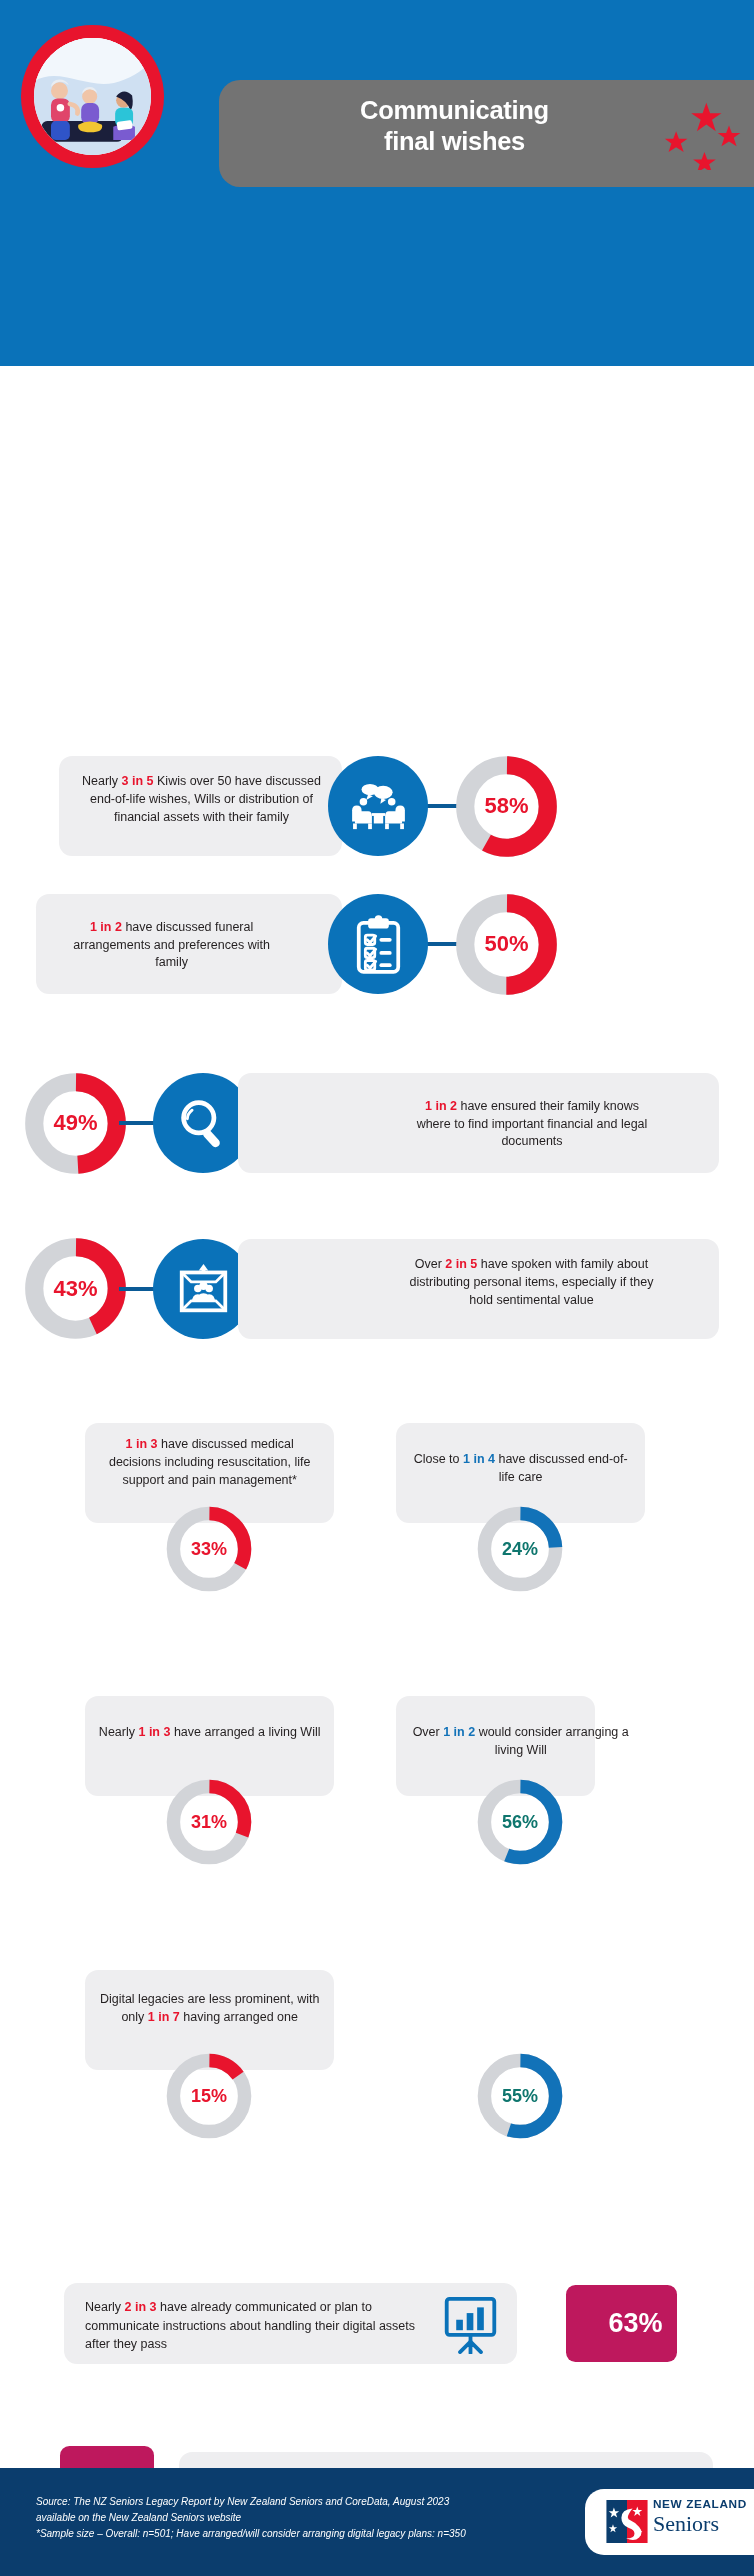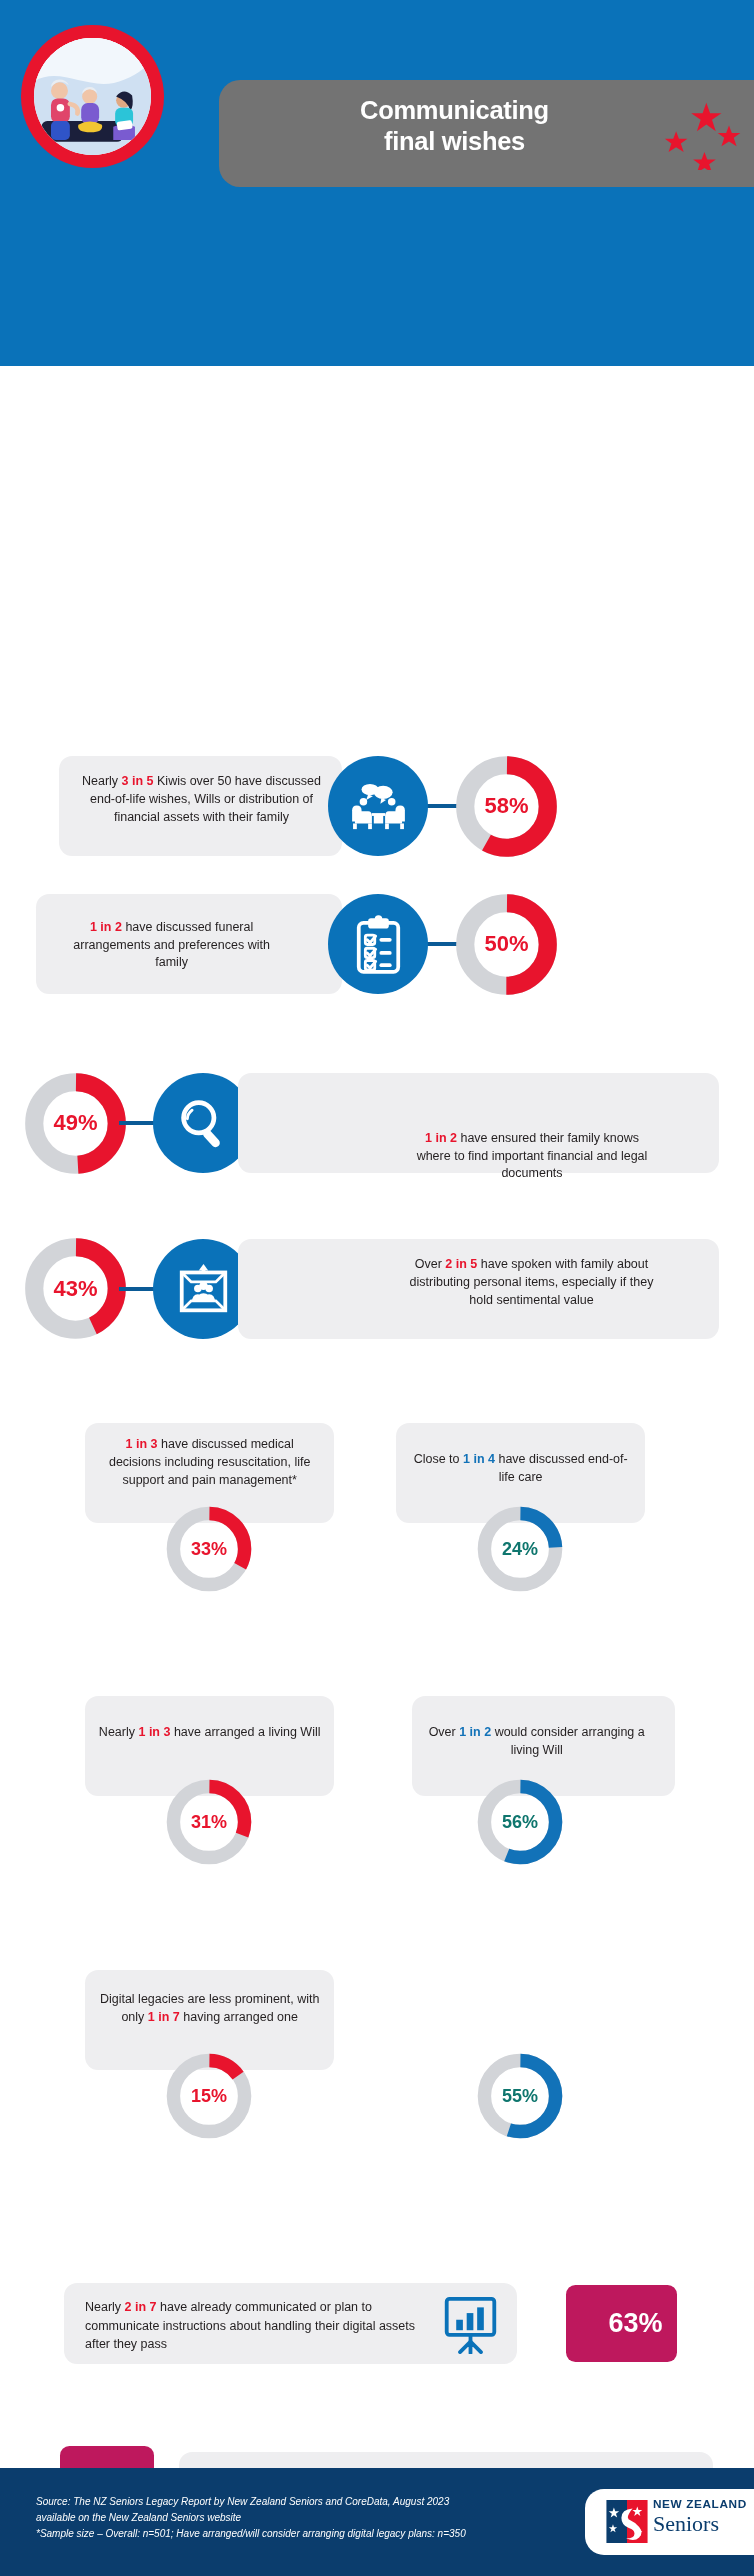--- a/index.html
+++ b/index.html
@@ -273,21 +273,21 @@
     </div>
     <div class="connector" style="left:119px;top:59px;width:55px;"></div>
     <div class="icon-circle" style="left:153px;top:11.3px;width:100px;height:100px;">
       <svg width="55" height="55" viewBox="0 0 58 58">
         <circle cx="24" cy="23" r="16" fill="none" stroke="#fff" stroke-width="5"></circle>
         <path d="M17 15 q-5 4 -5 9" stroke="#fff" stroke-width="3" fill="none" stroke-linecap="round"></path>
         <rect x="33" y="34" width="9" height="22" rx="4.5" fill="#fff" transform="rotate(-42 37 45)"></rect>
       </svg>
     </div>
     <div class="card" style="position:absolute;left:238px;top:11.3px;width:481px;height:100px;">
-      <div class="txt" style="position:absolute;left:176px;top:24.5px;width:236px;text-align:center;margin-top:32px;"><b class="red">1 in 2</b> have ensured their family knows where to find important financial and legal documents</div>
+      <div class="txt" style="position:absolute;left:176px;top:24.5px;width:236px;text-align:center;"><b class="red">1 in 2</b> have ensured their family knows where to find important financial and legal documents</div>
     </div>
   </div>
 
   <div style="position:absolute;left:0;top:857px;width:755px;height:132px;">
     <div class="donut" style="left:21px;top:11.3px;width:109px;height:109px;">
       <svg width="109" height="109" viewBox="0 0 42 42">
         <circle cx="21" cy="21" r="15.9" fill="none" stroke="#d2d4d8" stroke-width="7"></circle>
         <circle cx="21" cy="21" r="15.9" fill="none" stroke="#e8142d" stroke-width="7" stroke-dasharray="43 57" stroke-dashoffset="25"></circle>
       </svg>
       <div class="pct red">43%</div>
@@ -346,21 +346,21 @@
     <div class="donut gdonut" style="left:77px;top:79px;width:94px;height:94px;">
       <svg width="94" height="94" viewBox="0 0 42 42">
         <circle cx="21" cy="21" r="15.9" fill="none" stroke="#d2d4d8" stroke-width="6"></circle>
         <circle cx="21" cy="21" r="15.9" fill="none" stroke="#e8142d" stroke-width="6" stroke-dasharray="31 69" stroke-dashoffset="25"></circle>
       </svg>
       <div class="pct red">31%</div>
     </div>
   </div>
 
   <div style="position:absolute;left:396px;top:1330px;width:249px;height:160px;">
-    <div class="card" style="position:absolute;left:16px;top:0;width:263px;height:100px;">
+    <div class="card" style="position:absolute;left:0;top:0;width:199px;height:100px;">
       <div class="txt" style="position:absolute;left:13.2px;top:28px;width:223px;text-align:center;">Over <b class="blue">1 in 2</b> would consider arranging a living Will</div>
     </div>
     <div class="donut gdonut" style="left:77px;top:79px;width:94px;height:94px;">
       <svg width="94" height="94" viewBox="0 0 42 42">
         <circle cx="21" cy="21" r="15.9" fill="none" stroke="#d2d4d8" stroke-width="6"></circle>
         <circle cx="21" cy="21" r="15.9" fill="none" stroke="#1272b8" stroke-width="6" stroke-dasharray="56 44" stroke-dashoffset="25"></circle>
       </svg>
       <div class="pct blue">56%</div>
     </div>
   </div>
@@ -383,21 +383,21 @@
       <svg width="94" height="94" viewBox="0 0 42 42">
         <circle cx="21" cy="21" r="15.9" fill="none" stroke="#d2d4d8" stroke-width="6"></circle>
         <circle cx="21" cy="21" r="15.9" fill="none" stroke="#1272b8" stroke-width="6" stroke-dasharray="55 45" stroke-dashoffset="25"></circle>
       </svg>
       <div class="pct blue">55%</div>
     </div>
   </div>
 
   <div style="position:absolute;left:0;top:1906px;width:755px;height:104px;">
     <div class="card" style="position:absolute;left:64px;top:11.3px;width:453px;height:81px;">
-      <div class="txt" style="position:absolute;left:21px;top:15px;width:340px;text-align:left;line-height:1.48;">Nearly <b class="red">2 in 7</b> have already communicated or plan to communicate instructions about handling their digital assets after they pass</div>
+      <div class="txt" style="position:absolute;left:21px;top:15px;width:340px;text-align:left;line-height:1.48;">Nearly <b class="red">2 in 3</b> have already communicated or plan to communicate instructions about handling their digital assets after they pass</div>
       <div style="position:absolute;left:377px;top:11.3px;width:59px;height:59px;">
         <svg width="59" height="59" viewBox="0 0 62 62">
           <rect x="6" y="4" width="50" height="38" rx="3" fill="none" stroke="#0a72b9" stroke-width="4"></rect>
           <rect x="16" y="26" width="7" height="11" fill="#0a72b9"></rect>
           <rect x="27" y="19" width="7" height="18" fill="#0a72b9"></rect>
           <rect x="38" y="13" width="7" height="24" fill="#0a72b9"></rect>
           <rect x="29" y="42" width="4" height="7" fill="#0a72b9"></rect>
           <path d="M31 49 l-11 11 M31 49 l11 11 M31 49 l0 12" stroke="#0a72b9" stroke-width="4" stroke-linecap="round"></path>
         </svg>
       </div>

